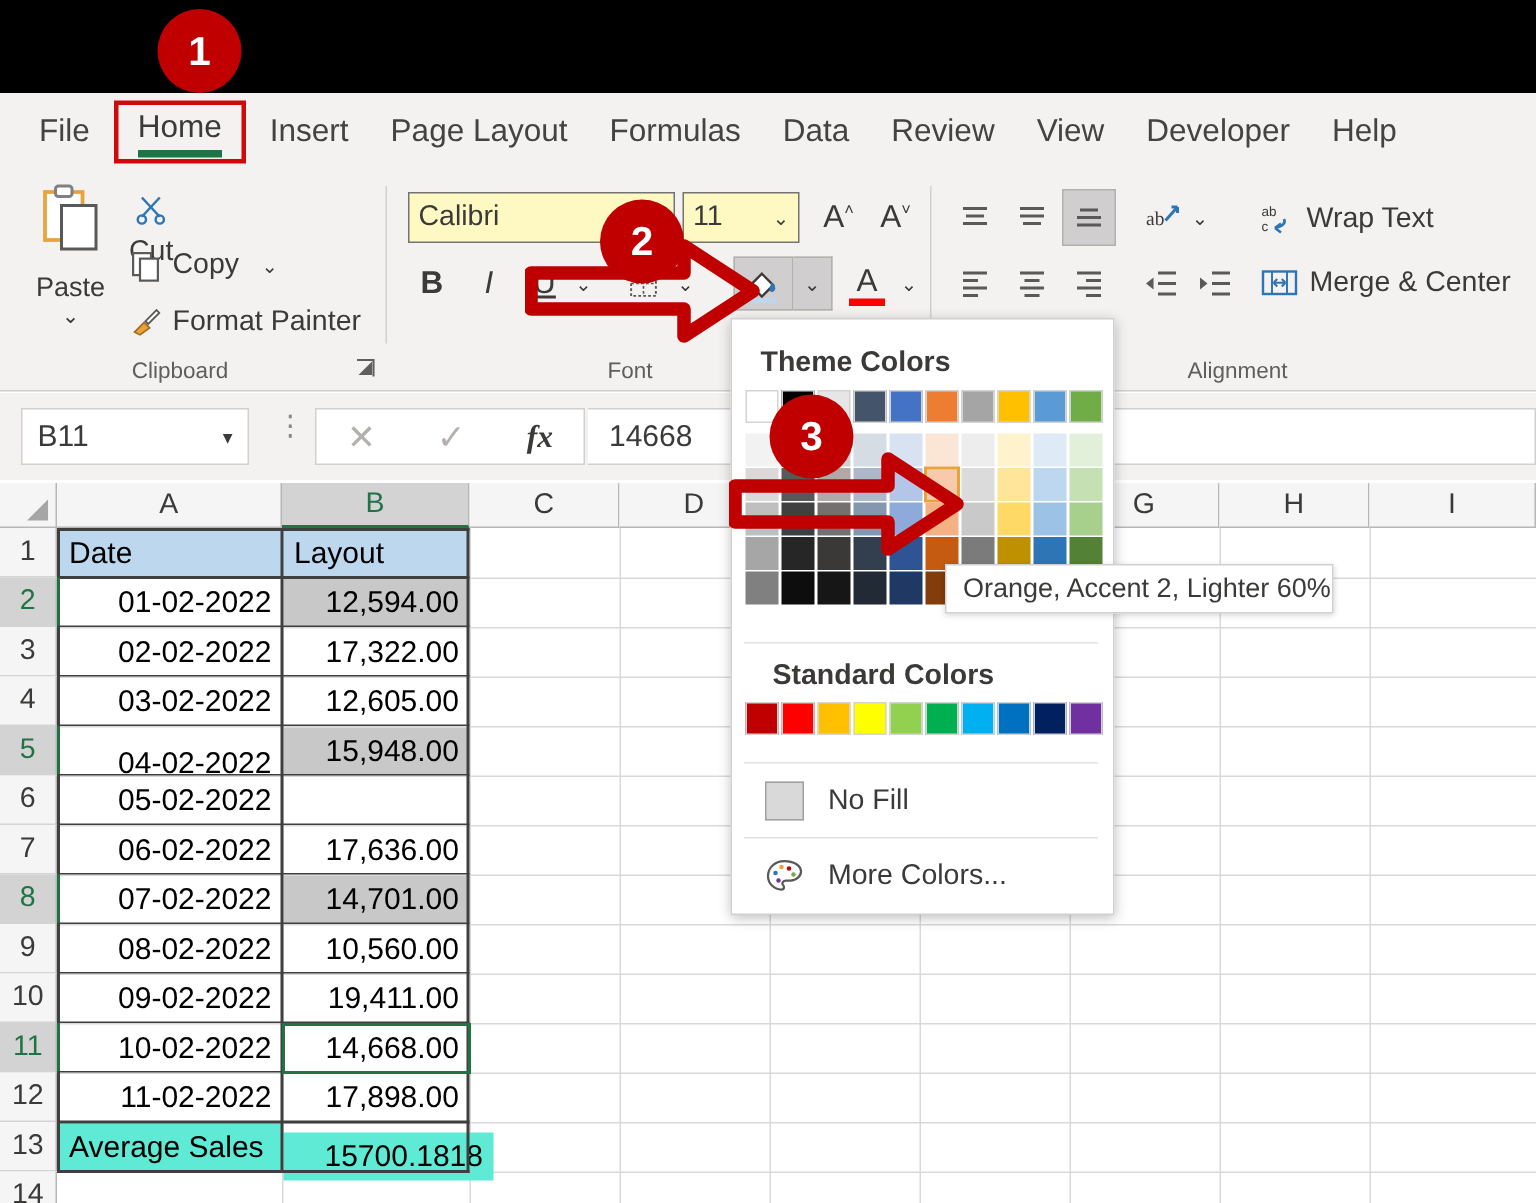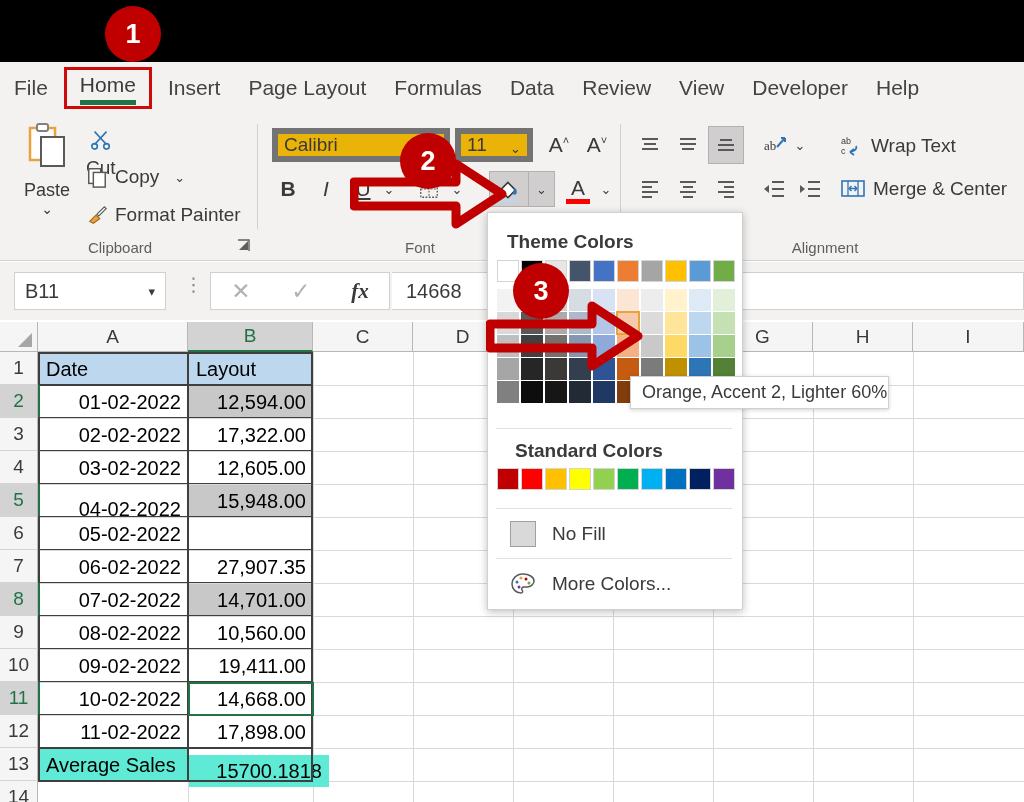--- a/index.html
+++ b/index.html
@@ -14,21 +14,21 @@
   
   .titlebar {
     position: absolute; left:0; top:0; width:1024px; height:62px;
     background:#000000;
   }
 
   
   .tabbar {
     position: absolute; left:0; top:62px; width:1024px; height:52px;
     background:#f3f2f1;
-    display:flex; align-items:center; 
+    display:flex; align-items:center; padding-left:12px;
   }
   .tab {
     font-size:21px; color:#444341; padding:6px 14px;
     position:relative; white-space:nowrap;
   }
   .tab.active {
     color:#3b3a39;
     border:3px solid #cf0a0a;
     background:#f3f2f1;
     padding:3px 13px 1px 13px;
@@ -50,22 +50,22 @@
   }
   .grp-sep { position:absolute; top:10px; width:1px; height:105px; background:#d2d0ce; }
 
   
   .paste-wrap { position:absolute; left:14px; top:8px; width:66px; text-align:center; }
   .paste-label { font-size:18px; color:#3b3a39; margin-top:2px;}
   .clip-item { position:absolute; font-size:19px; color:#3b3a39; display:flex; align-items:center; gap:7px;}
 
   
   .fontbox {
-    position:absolute; background:#eab308; border:6px solid #737373;
-    display:flex; align-items:flex-end; justify-content:space-between;
+    position:absolute; background:#fef9c3; border:1px solid #737373;
+    display:flex; align-items:center; justify-content:space-between;
     font-size:19px; color:#3b3a39; padding:0 6px;
   }
   .fbtn {
     position:absolute; display:flex; align-items:center; justify-content:center;
     font-size:21px; color:#3b3a39;
   }
   .chev { font-size:13px; color:#3b3a39; }
 
   
   .albtn { position:absolute; display:flex; align-items:center; justify-content:center; }
@@ -472,21 +472,21 @@
 
     <div class="cell r" style="left:39px;  top:130px; width:149px; height:32px;padding-left:12px;">03-02-2022</div>
     <div class="cell r" style="left:189px; top:130px; width:124px; height:32px;">12,605.00</div>
 
     <div class="cell r" style="left:39px;  top:163px; width:149px; height:48px;">04-02-2022</div>
     <div class="cell r selfill" style="left:189px; top:163px; width:124px; height:32px;">15,948.00</div>
 
     <div class="cell r" style="left:39px;  top:196px; width:149px; height:32px;">05-02-2022</div>
 
     <div class="cell r" style="left:39px;  top:229px; width:149px; height:32px;">06-02-2022</div>
-    <div class="cell r" style="left:189px; top:229px; width:124px; height:32px;">27,907.35</div>
+    <div class="cell r" style="left:189px; top:229px; width:124px; height:32px;">17,636.00</div>
 
     <div class="cell r" style="left:39px;  top:262px; width:149px; height:32px;">07-02-2022</div>
     <div class="cell r selfill" style="left:189px; top:262px; width:124px; height:32px;">14,701.00</div>
 
     <div class="cell r" style="left:39px;  top:295px; width:149px; height:32px;">08-02-2022</div>
     <div class="cell r" style="left:189px; top:295px; width:124px; height:32px;">10,560.00</div>
 
     <div class="cell r" style="left:39px;  top:328px; width:149px; height:32px;">09-02-2022</div>
     <div class="cell r" style="left:189px; top:328px; width:124px; height:32px;">19,411.00</div>
 

